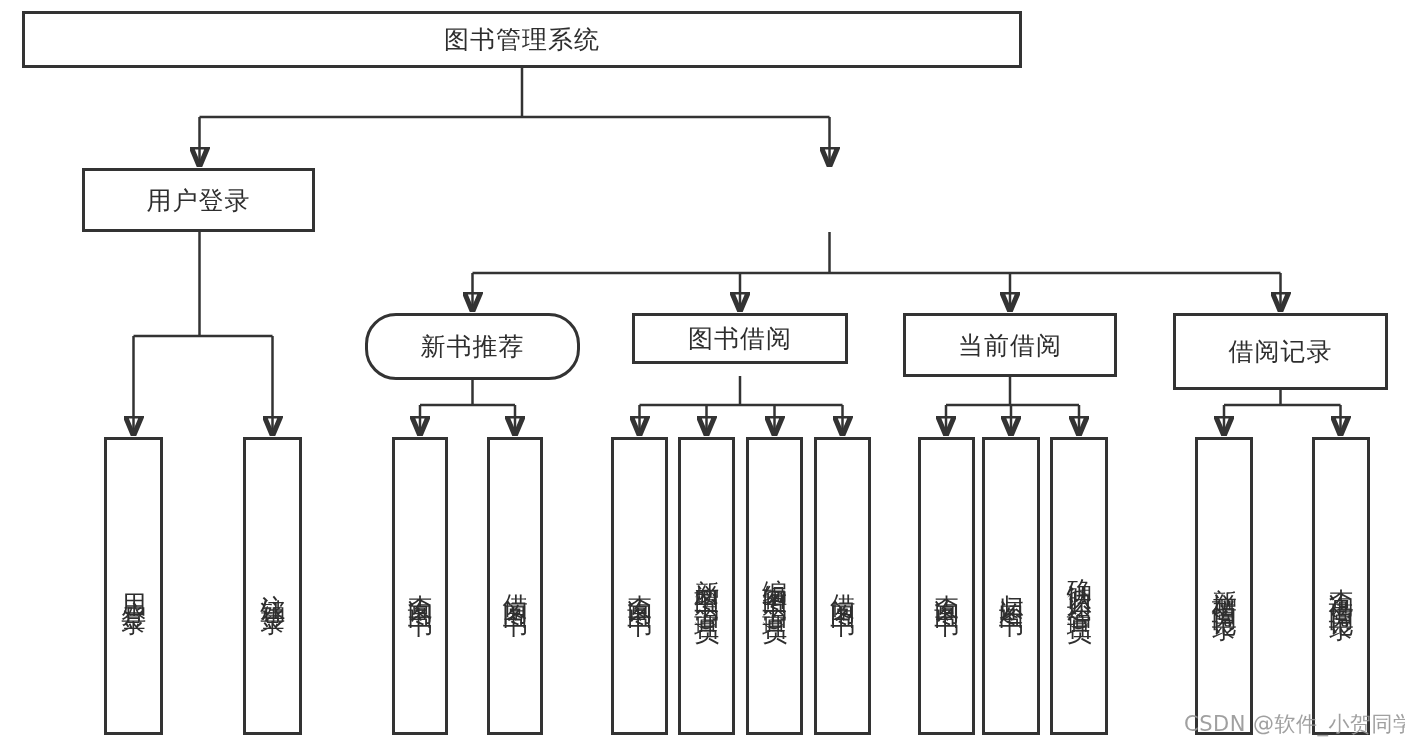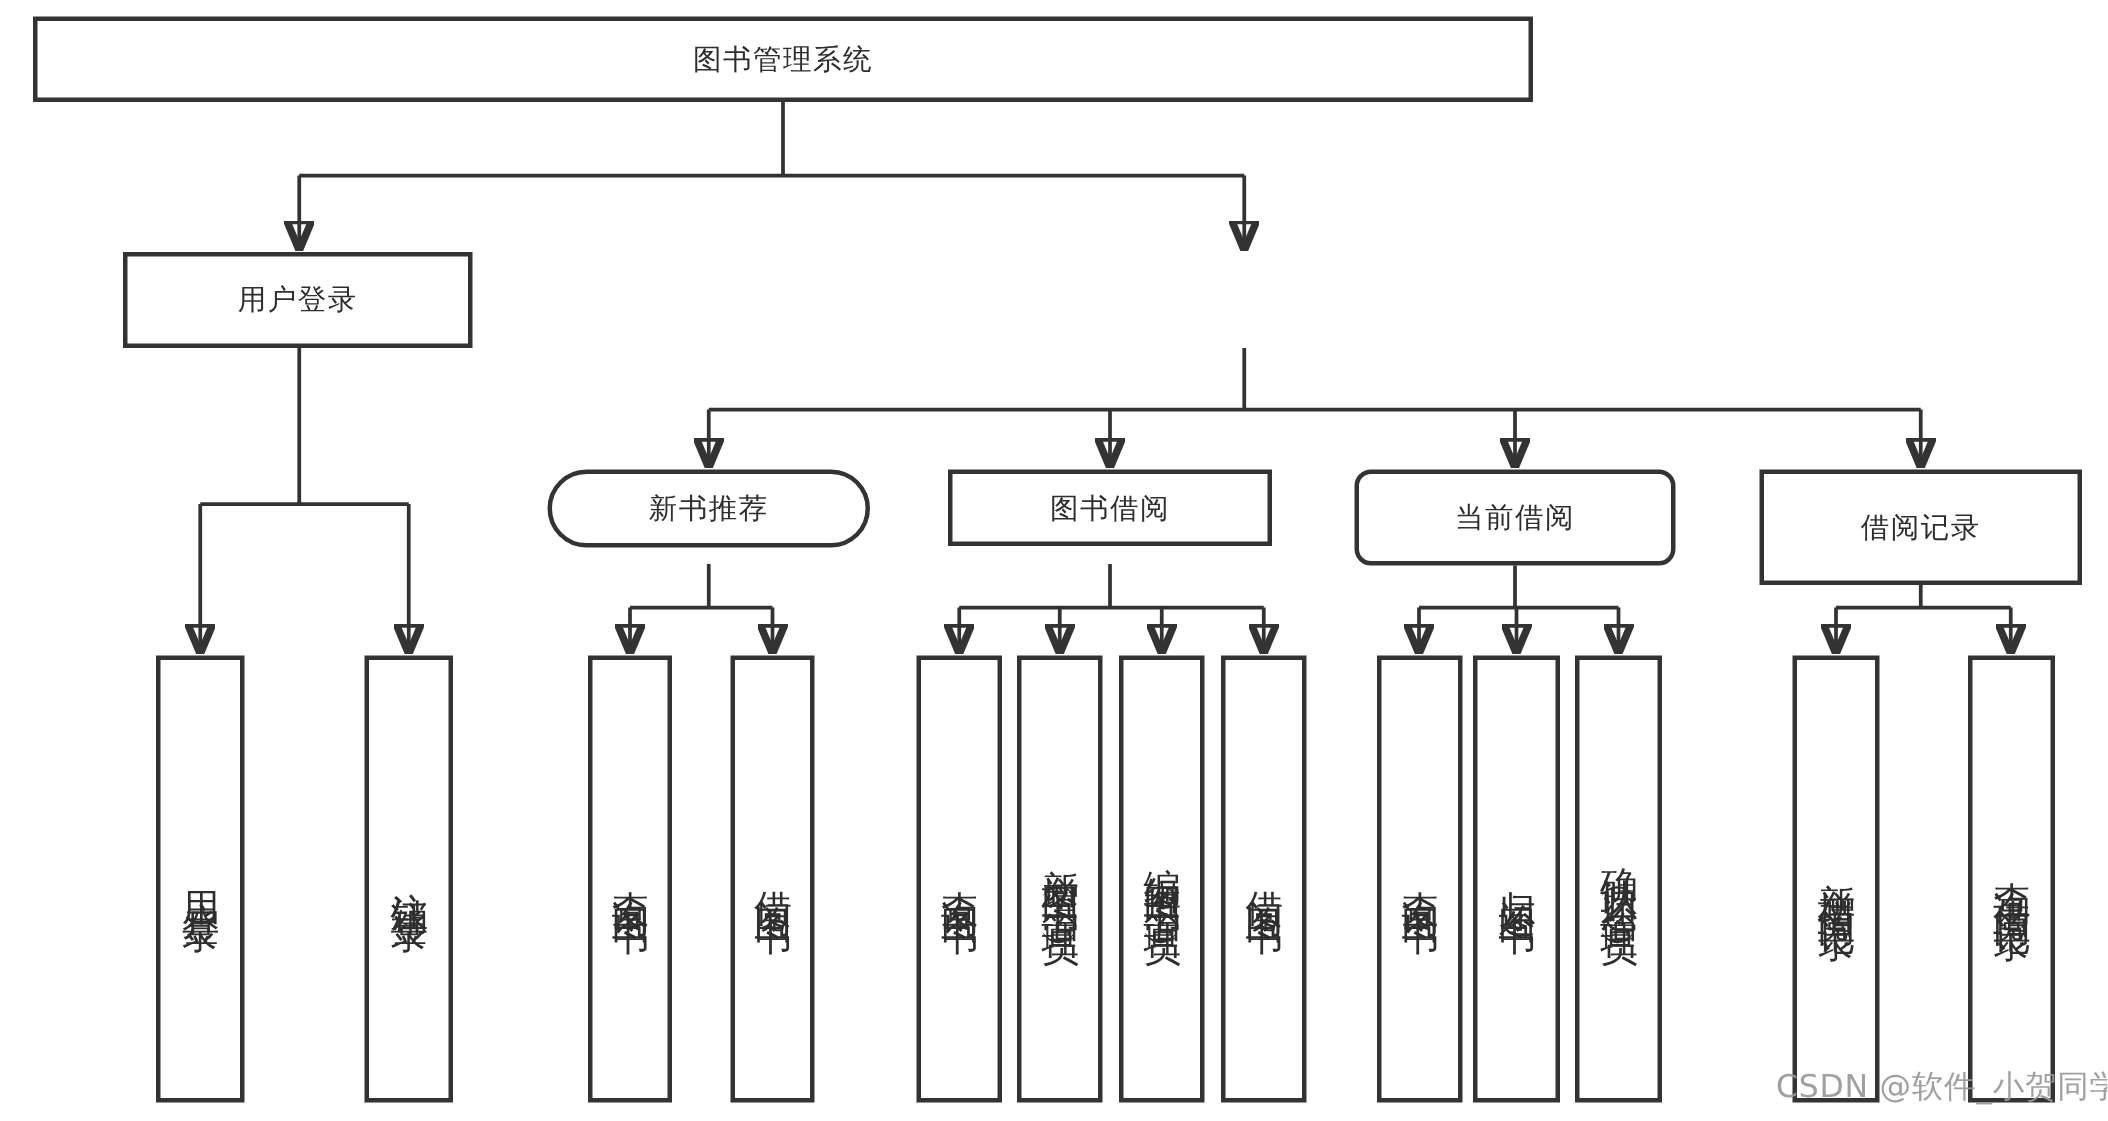--- a/index.html
+++ b/index.html
@@ -26,21 +26,21 @@
     position: absolute;
     z-index: 2;
     background: #ffffff;
     border: 3px solid #333333;
     display: flex;
     align-items: center;
     justify-content: center;
     color: #2e2e2e;
   }
   .node.h .label {
-    font-size: 19px;
+    font-size: 25px;
     letter-spacing: 1px;
     white-space: nowrap;
   }
   .node.v .label {
     writing-mode: vertical-rl;
     text-orientation: mixed;
     font-size: 25px;
     letter-spacing: 6px;
     line-height: 1.1;
     white-space: nowrap;
@@ -111,27 +111,27 @@
   </svg>
 
   <div class="node h" style="left:22px; top:11px; width:1000px; height:57px;">
     <span class="label">图书管理系统</span>
   </div>
 
   <div class="node h" style="left:82px; top:168px; width:233px; height:64px;">
     <span class="label">用户登录</span>
   </div>
 
-  <div class="node h" style="left:365px; top:313px; width:215px; height:52px;border-radius:31px;">
+  <div class="node h" style="left:365px; top:313px; width:215px; height:67px;border-radius:31px;">
     <span class="label">新书推荐</span>
   </div>
   <div class="node h" style="left:632px; top:313px; width:216px; height:51px;">
     <span class="label">图书借阅</span>
   </div>
-  <div class="node h" style="left:903px; top:313px; width:214px; height:64px;border-radius:11px;">
+  <div class="node h" style="left:903px; top:313px; width:214px; height:64px;">
     <span class="label">当前借阅</span>
   </div>
   <div class="node h" style="left:1173px; top:313px; width:215px; height:77px;">
     <span class="label">借阅记录</span>
   </div>
 
   <div class="node v" style="left:104px; top:437px; width:59px; height:298px;">
     <span class="label">用户登录</span>
   </div>
   <div class="node v" style="left:243px; top:437px; width:59px; height:298px;">

